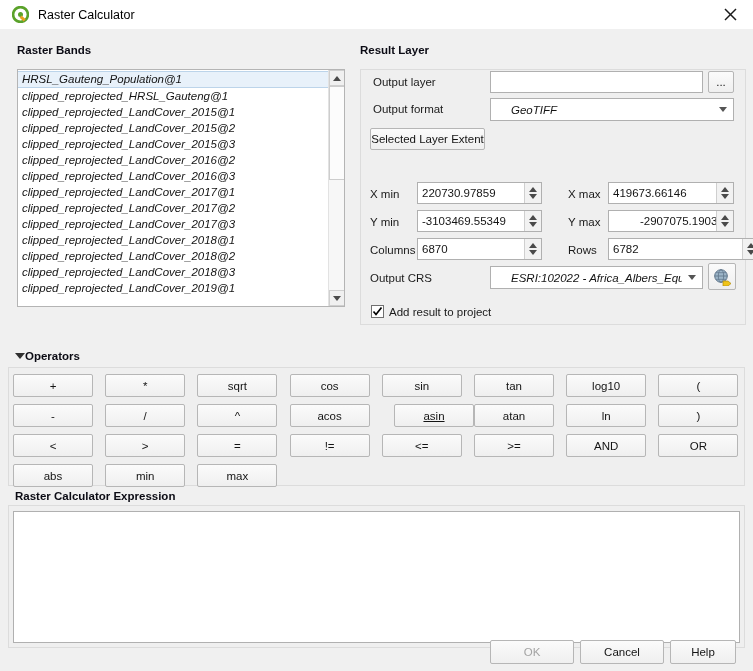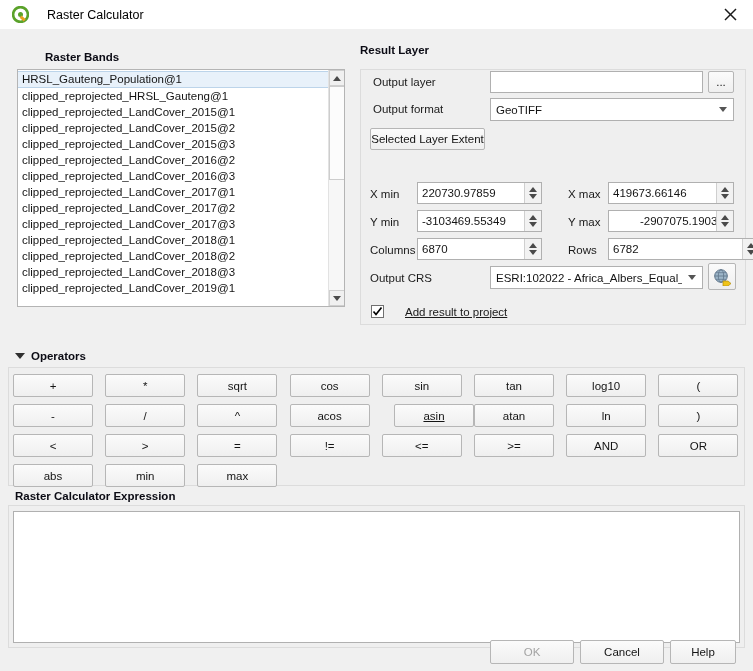--- a/index.html
+++ b/index.html
@@ -17,21 +17,21 @@
   .titlebar {
     position: absolute; left: 0; top: 0; width: 753px; height: 29px;
     background: #ffffff;
     display: flex; align-items: center;
   }
   .title-icon {
     margin-left: 11px; width: 18px; height: 18px;
     display: flex; align-items: center; justify-content: center;
   }
   .title-text {
-    margin-left: 18px; font-size: 12.5px; color: #000;
+    margin-left: 9px; font-size: 12.5px; color: #000;
   }
   .title-close {
     position: absolute; right: 0; top: 0;
     width: 46px; height: 29px;
     display: flex; align-items: center; justify-content: center;
     cursor: pointer;
   }
   .title-close svg { display: block; }
 
   
@@ -70,20 +70,21 @@
     overflow: hidden;
     padding: 1px 0 0 0;
   }
   .band-item {
     height: 16px; line-height: 16px;
     padding-left: 4px;
     font-size: 11.5px;
     color: #141414;
     white-space: nowrap;
     cursor: default;
+    font-style: italic;
   }
   .band-item.selected {
     background: #e8f1fa;
     border-top: 1px solid #bcd4ea;
     border-bottom: 1px solid #bcd4ea;
     height: 17px; line-height: 15px;
   }
 
   
   .vscroll {
@@ -164,46 +165,46 @@
   .btn.disabled { color: #a3a3a3; }
   .combo {
     position: absolute; height: 23px;
     border: 1px solid #b0b0b0;
     background: #ffffff;
     display: flex; align-items: center;
     font-size: 11.5px; color: #141414;
     cursor: pointer;
     overflow: hidden;
   }
-  .combo .ctext { flex: 1; padding-left: 5px; white-space: nowrap; overflow: hidden; }
+  .combo .ctext { flex: 1; padding-left: 20px; white-space: nowrap; overflow: hidden; font-style: italic; }
   .combo .carrow { width: 20px; display: flex; align-items: center; justify-content: center; }
   .carrow-tri {
     width: 0; height: 0;
     border-left: 4.5px solid transparent; border-right: 4.5px solid transparent;
     border-top: 5px solid #555;
   }
   .iconbtn {
     position: absolute;
     background: linear-gradient(#fbfbfb, #eeeeee);
     border: 1px solid #b6b6b6; border-radius: 2px;
     display: flex; align-items: center; justify-content: center;
     cursor: pointer;
   }
   .checkrow {
-    position: absolute; display: flex; align-items: center; gap: 21px; cursor: pointer; text-decoration: underline;
+    position: absolute; display: flex; align-items: center; gap: 5px; cursor: pointer;
   }
   .chk {
     width: 13px; height: 13px; border: 1px solid #707070; background: #fff;
     display: flex; align-items: center; justify-content: center;
   }
 
   
   .collapse-head {
     position: absolute; left: 15px; top: 321px;
-    display: flex; align-items: center; gap: 6px; cursor: pointer;
+    display: flex; align-items: center; cursor: pointer;
   }
   .collapse-tri {
     width: 0; height: 0;
     border-left: 5px solid transparent; border-right: 5px solid transparent;
     border-top: 6px solid #303030;
   }
   .ops-box {
     left: 8px; top: 338px; width: 737px; height: 119px;
   }
   .opbtn {
@@ -246,21 +247,21 @@
   <div class="title-close">
     <svg width="13" height="13" viewBox="0 0 13 13">
       <line x1="1" y1="1" x2="12" y2="12" stroke="#1a1a1a" stroke-width="1.5"></line>
       <line x1="12" y1="1" x2="1" y2="12" stroke="#1a1a1a" stroke-width="1.5"></line>
     </svg>
   </div>
 </div>
 
 <div class="dialog">
 
-  <div class="section-title" style="left:17px; top:22px;margin-left:28px;">Raster Bands</div>
+  <div class="section-title" style="left:17px; top:15px;">Raster Bands</div>
 
   <div class="bandlist-wrap">
     <div class="bandlist" id="band-list">
         <div class="band-item selected">HRSL_Gauteng_Population@1</div>
         <div class="band-item">clipped_reprojected_HRSL_Gauteng@1</div>
         <div class="band-item">clipped_reprojected_LandCover_2015@1</div>
         <div class="band-item">clipped_reprojected_LandCover_2015@2</div>
         <div class="band-item">clipped_reprojected_LandCover_2015@3</div>
         <div class="band-item">clipped_reprojected_LandCover_2016@2</div>
         <div class="band-item">clipped_reprojected_LandCover_2016@3</div>

